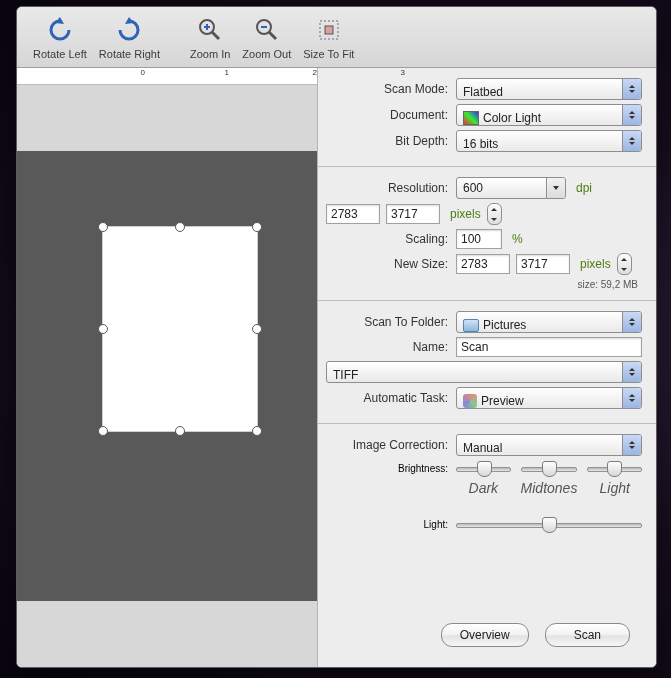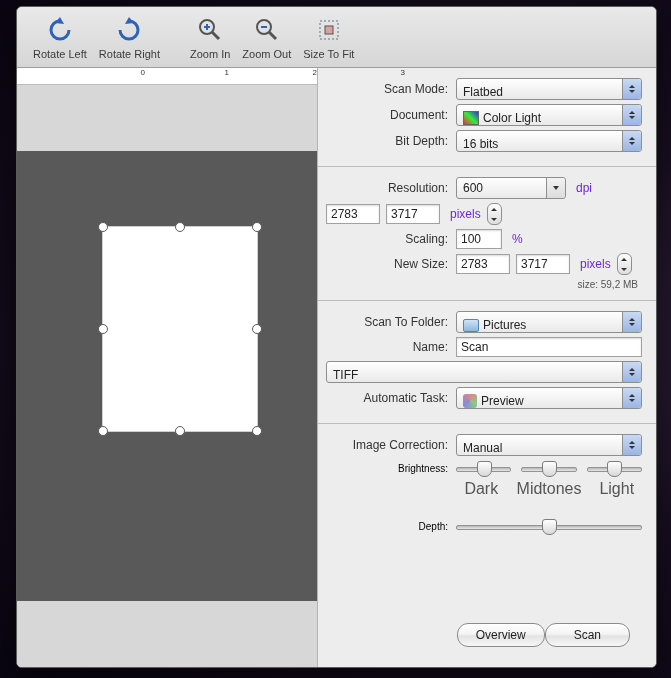--- a/index.html
+++ b/index.html
@@ -147,21 +147,21 @@
     margin: 4px 0;
   }
   .lbl {
     width: 122px;
     text-align: right;
     padding-right: 8px;
     color: #333;
     font-size: 12px;
   }
   .val { flex: 1 1 auto; display:flex; align-items:center; gap:6px;}
-  .unit { color:#6d28d9; font-size:12px; margin-left:4px;}
+  .unit { color:#4d7c0f; font-size:12px; margin-left:4px;}
   .sel, .combo {
     height: 20px;
     border: 1px solid #8e8e8e;
     border-radius: 3px;
     background: linear-gradient(#fff,#e9e9e9);
     display: flex;
     align-items: center;
     padding: 0 22px 0 6px;
     font-size: 12px;
     color: #222;
@@ -251,37 +251,38 @@
   .slider .thumb {
     position:absolute; top:1px;
     left:50%;
     width:13px; height:14px;
     margin-left:-7px;
     background:linear-gradient(#fefefe,#d8d8d8);
     border:1px solid #7c7c7c;
     border-radius:3px 3px 7px 7px;
   }
   .sltags { display:flex; flex:1; gap:10px;}
-  .sltags span{ flex:1; text-align:center; font-size:16px; color:#555;}
+  .sltags span{ flex:1; text-align:center; font-size:14px; color:#555;font-style:italic;}
 
   .aqua-btn {
     height: 22px;
     padding: 0 18px;
     border:1px solid #8b8b8b;
     border-radius: 11px;
     background: linear-gradient(#fefefe 0%, #f4f4f4 45%, #e3e3e3 55%, #f7f7f7 100%);
     font-size:12px;
     color:#222;
     display:flex; align-items:center; justify-content:center;
     box-shadow: 0 1px 0 #fff inset;
   }
   .footer {
     display:flex;
     justify-content:flex-end;
     align-items:center;
+    gap: 16px;
     padding: 16px 26px 20px;
   }
 
   svg { display:block; }
 </style>
 </head>
 <body>
 <div class="desktop">
   <div class="window">
 
@@ -507,21 +508,21 @@
           <div class="slrow">
             <div class="sllbl"></div>
             <div class="sltags">
               <span>Dark</span>
               <span>Midtones</span>
               <span>Light</span>
             </div>
           </div>
           <div style="height:12px"></div>
           <div class="slrow">
-            <div class="sllbl">Depth:</div>
+            <div class="sllbl">Light:</div>
             <div class="slset">
               <div class="slider" style="flex:1">
                   <div class="track"></div>
                   <div class="thumb"></div>
                 </div>
             </div>
           </div>
         </div>
 
         <div class="footer">

